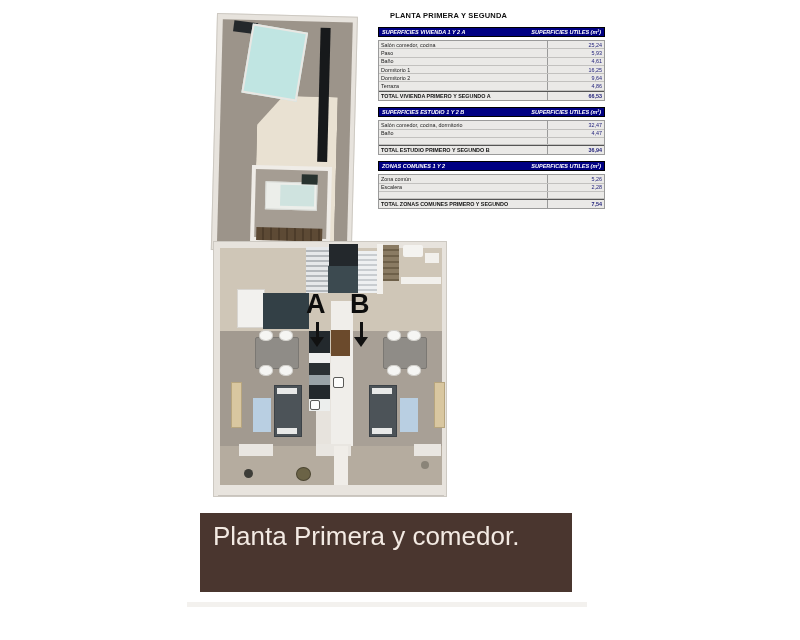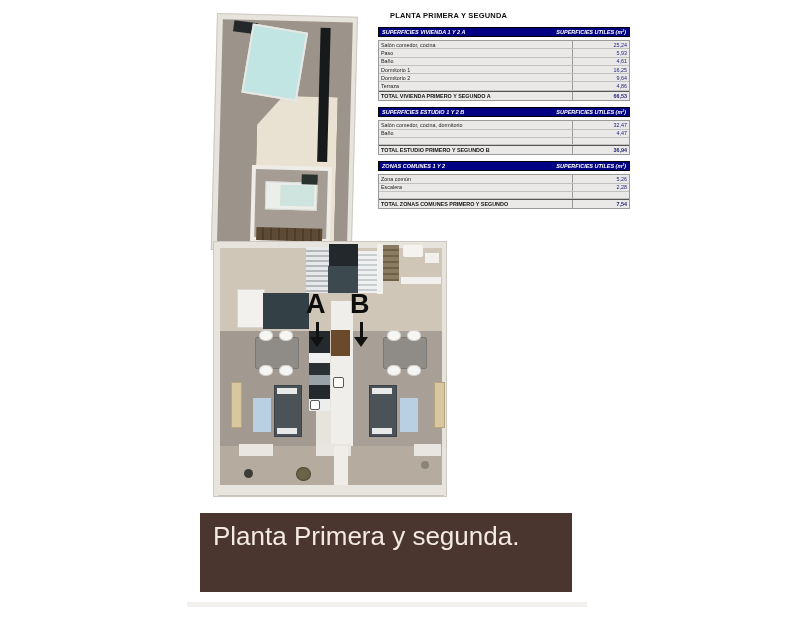--- a/index.html
+++ b/index.html
@@ -1,21 +1,21 @@
 <!DOCTYPE html>
 <html style="--table-header-bg: #000082; --table-header-text: #ffffff; --table-value-text: #1c1c78; --banner-bg: #4a362f; --banner-text: #f3eae3; --floor-taupe: #9c948a; --floor-cream-hall: #cfc6b7; --floor-cream-room: #e9e1d2; --floor-balcony: #b5ac9f; --wall: #e7e3dd; --accent-teal: #c0e5e2; --rug-blue: #b9cfe2; --dark-fixture: #17191b;"><head>
 <meta charset="utf-8">
 <style>
   html,body{margin:0;padding:0;background:#ffffff;}
   .canvas{position:relative;width:800px;height:640px;background:#ffffff;overflow:hidden;
           font-family:"Liberation Sans", sans-serif;}
   .abs{position:absolute;}
 
   
-  .tables{position:absolute;left:378px;top:11px;width:252px;}
+  .tables{position:absolute;left:378px;top:11px;width:227px;}
   .tables-title{margin:0 0 7px 12px;font-size:7.5px;font-weight:bold;color:#101010;letter-spacing:.2px;}
   .table{margin-bottom:6px;}
   .thead{background:var(--table-header-bg,#000082);color:var(--table-header-text,#fff);
          font-size:5.5px;font-style:italic;font-weight:bold;display:flex;justify-content:space-between;
          align-items:center;height:10px;padding:0 3px;border:1px solid #000;box-sizing:border-box;}
   .tbody{margin-top:3px;border:1px solid #9a9a9a;background:#eae9e7;}
   .trow{display:flex;height:7.3px;align-items:stretch;border-bottom:1px solid #c2c1bf;
         font-size:5.4px;color:#222;}
   .trow:last-child{border-bottom:none;}
   .tlabel{flex:1;padding-left:2px;display:flex;align-items:center;}
@@ -229,17 +229,17 @@
         </div>
         <div class="trow total">
           <span class="tlabel">TOTAL ZONAS COMUNES PRIMERO Y SEGUNDO</span>
           <span class="tvalue">7,54</span>
         </div>
       </div>
     </div>
   </div>
 
   <div class="banner">
-    <div>Planta Primera y segunda.</div>
+    <div>Planta Primera y comedor.</div>
   </div>
   <div class="shadow-line"></div>
 
 </div>
 
 </body></html>

